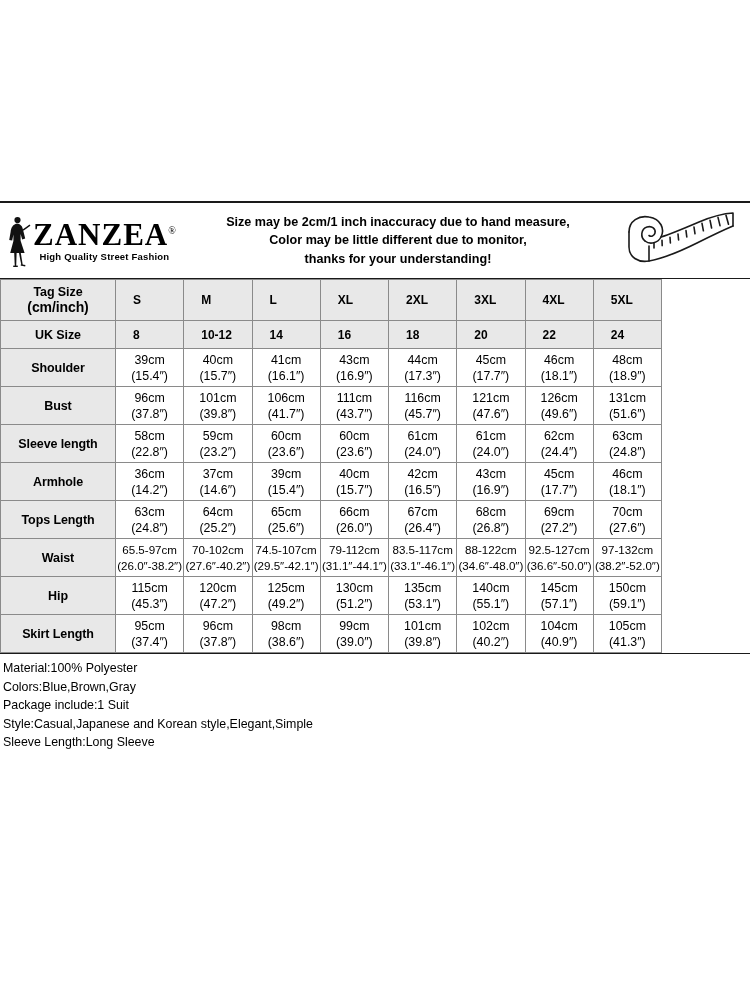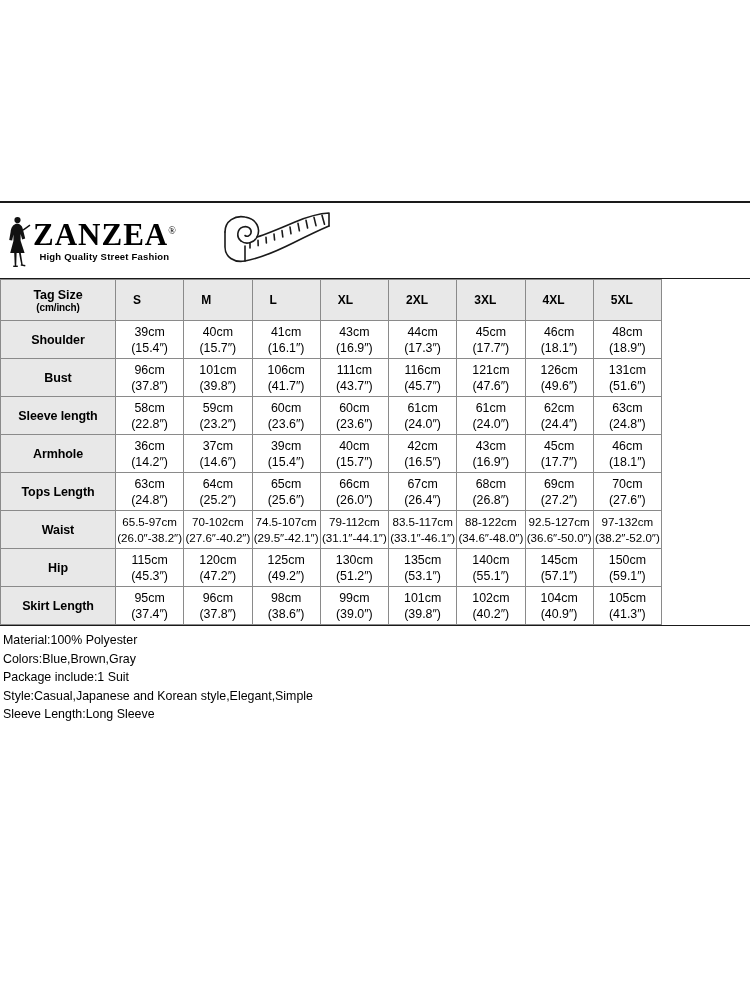--- a/index.html
+++ b/index.html
@@ -118,21 +118,21 @@
     font-size: 13px;
   }
   .sz-row.tagsize td {
     height: 40px;
   }
   .sz-row td.sizecell {
     text-align: left;
     padding-left: 17px;
   }
   .tag-l1 { display: block; }
-  .tag-l2 { display: block; font-size: 10px; }
+  .tag-l2 { display: block; font-size: 14px; }
 
   .m-row td {
     height: 37px;
     background: #ffffff;
   }
   .m-row td.rowlabel { background: #e8e8e8; }
   .cm {
     display: block;
     font-size: 12.4px;
     line-height: 16px;
@@ -172,20 +172,25 @@
         <path d="M13 38 L15.4 50.6 L16.8 50.2 L14.8 38 Z" fill="#111"></path>
         <rect x="7.2" y="50.6" width="4.6" height="1.4" fill="#111"></rect>
         <rect x="14.8" y="49.6" width="4.6" height="1.4" fill="#111" transform="rotate(12 17 50)"></rect>
       </svg>
       <div class="brand-words">
         <div class="brand-name"><span>ZANZEA</span><span class="brand-reg">®</span></div>
         <div class="brand-tag">High Quality Street Fashion</div>
       </div>
     </div>
 
+    <div class="disclaimer">
+      <div>Size may be 2cm/1 inch inaccuracy due to hand measure,</div>
+      <div>Color may be little different due to monitor,</div>
+      <div>thanks for your understanding!</div>
+    </div>
 
     <div class="tape">
       <svg width="132" height="62" viewBox="0 0 132 62">
         <g fill="none" stroke="#1a1a1a" stroke-width="1.6" stroke-linejoin="round" stroke-linecap="round">
           <path d="M20 22 C20 11 30 5 40 7 C52 9 56 19 52 27 C49 33 41 35 36 31"></path>
           <path d="M36 31 C31 27 32 19 38 17 C43 15.5 47 19 46 23 C45.3 26 42 27 40 25.5"></path>
           <path d="M20 22 L20 37 C20 47 29 53 40 51 C56 48 72 41 88 33 C100 27 112 21 124 16"></path>
           <path d="M52 27 C62 24 76 18 90 12 C103 6.5 114 3.5 124 3 L124 16"></path>
           <path d="M40 51 C40 44 40 40 40 36"></path>
           <path d="M117 5.2 L119.5 14.2"></path>
@@ -216,20 +221,31 @@
         <td class="sizecell">M</td>
         <td class="sizecell">L</td>
         <td class="sizecell">XL</td>
         <td class="sizecell">2XL</td>
         <td class="sizecell">3XL</td>
         <td class="sizecell">4XL</td>
         <td class="sizecell">5XL</td>
       </tr>
 
 
+      <tr class="sz-row">
+        <td class="rowlabel">UK Size</td>
+        <td class="sizecell">8</td>
+        <td class="sizecell">10-12</td>
+        <td class="sizecell">14</td>
+        <td class="sizecell">16</td>
+        <td class="sizecell">18</td>
+        <td class="sizecell">20</td>
+        <td class="sizecell">22</td>
+        <td class="sizecell">24</td>
+      </tr>
 
 
       <tr class="m-row">
         <td class="rowlabel">Shoulder</td>
         <td>
             <span class="cm">39cm</span>
             <span class="inch">(15.4″)</span>
           </td>
         <td>
             <span class="cm">40cm</span>

